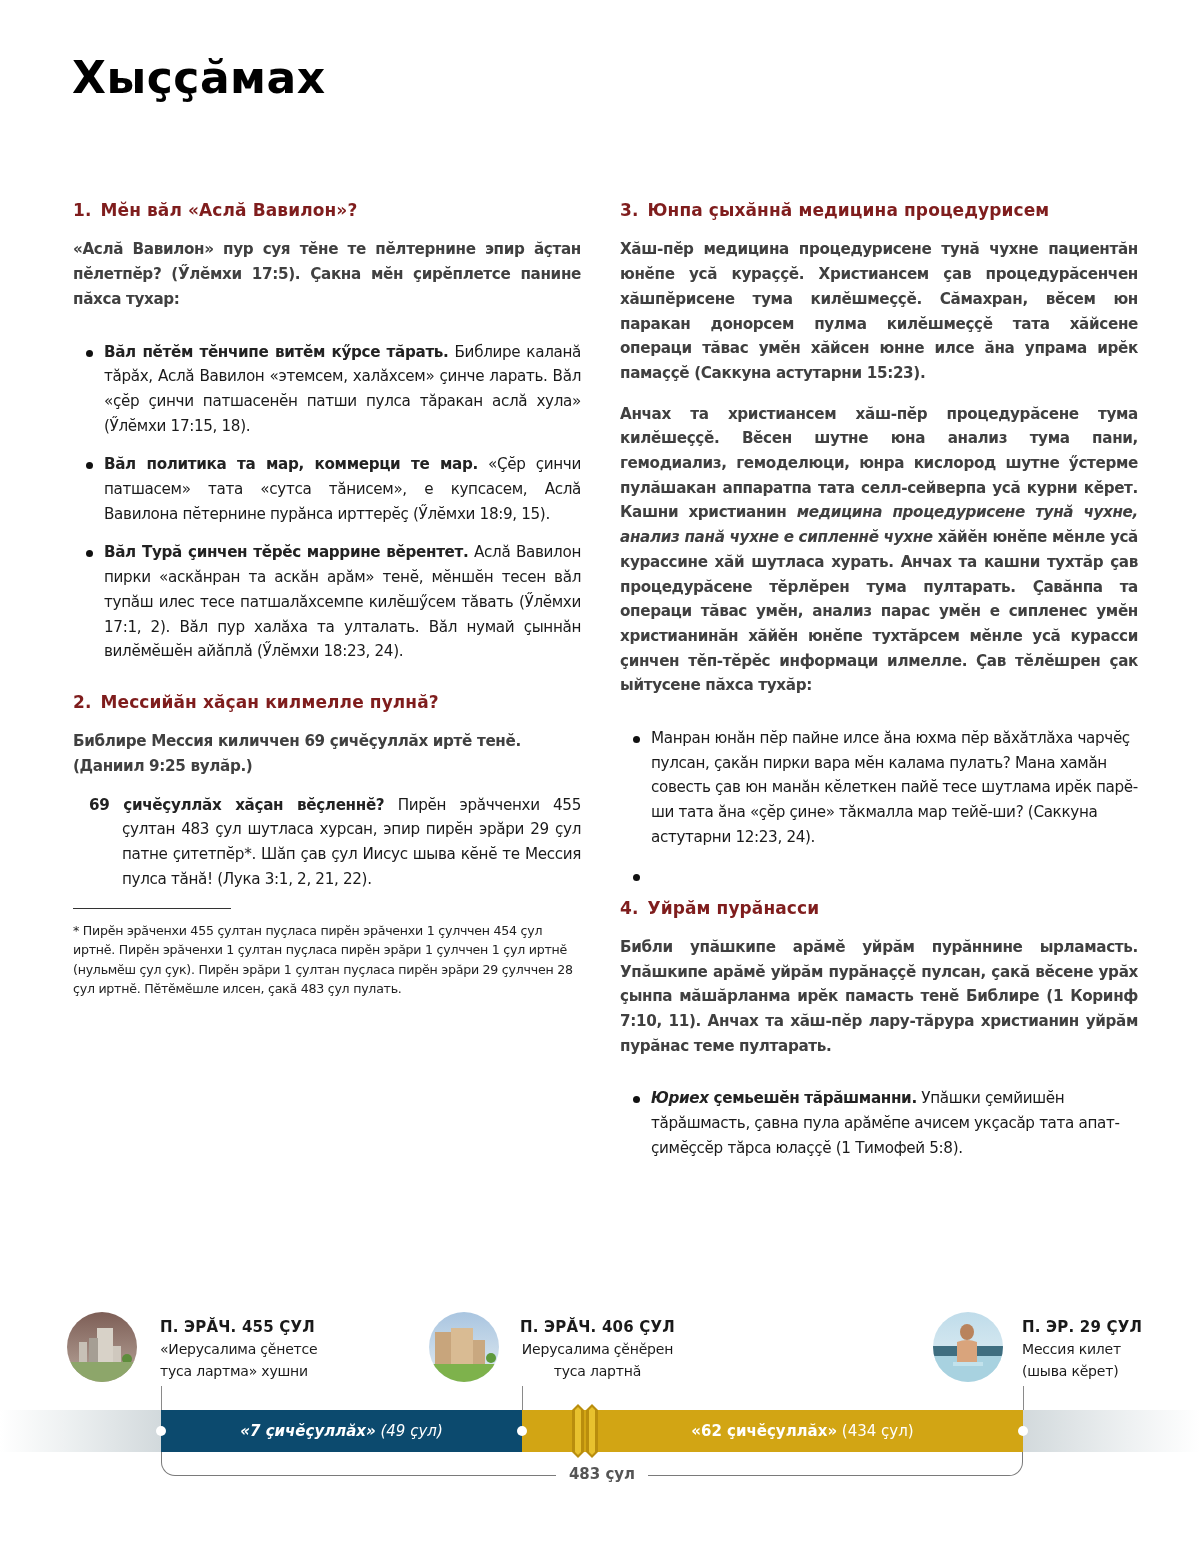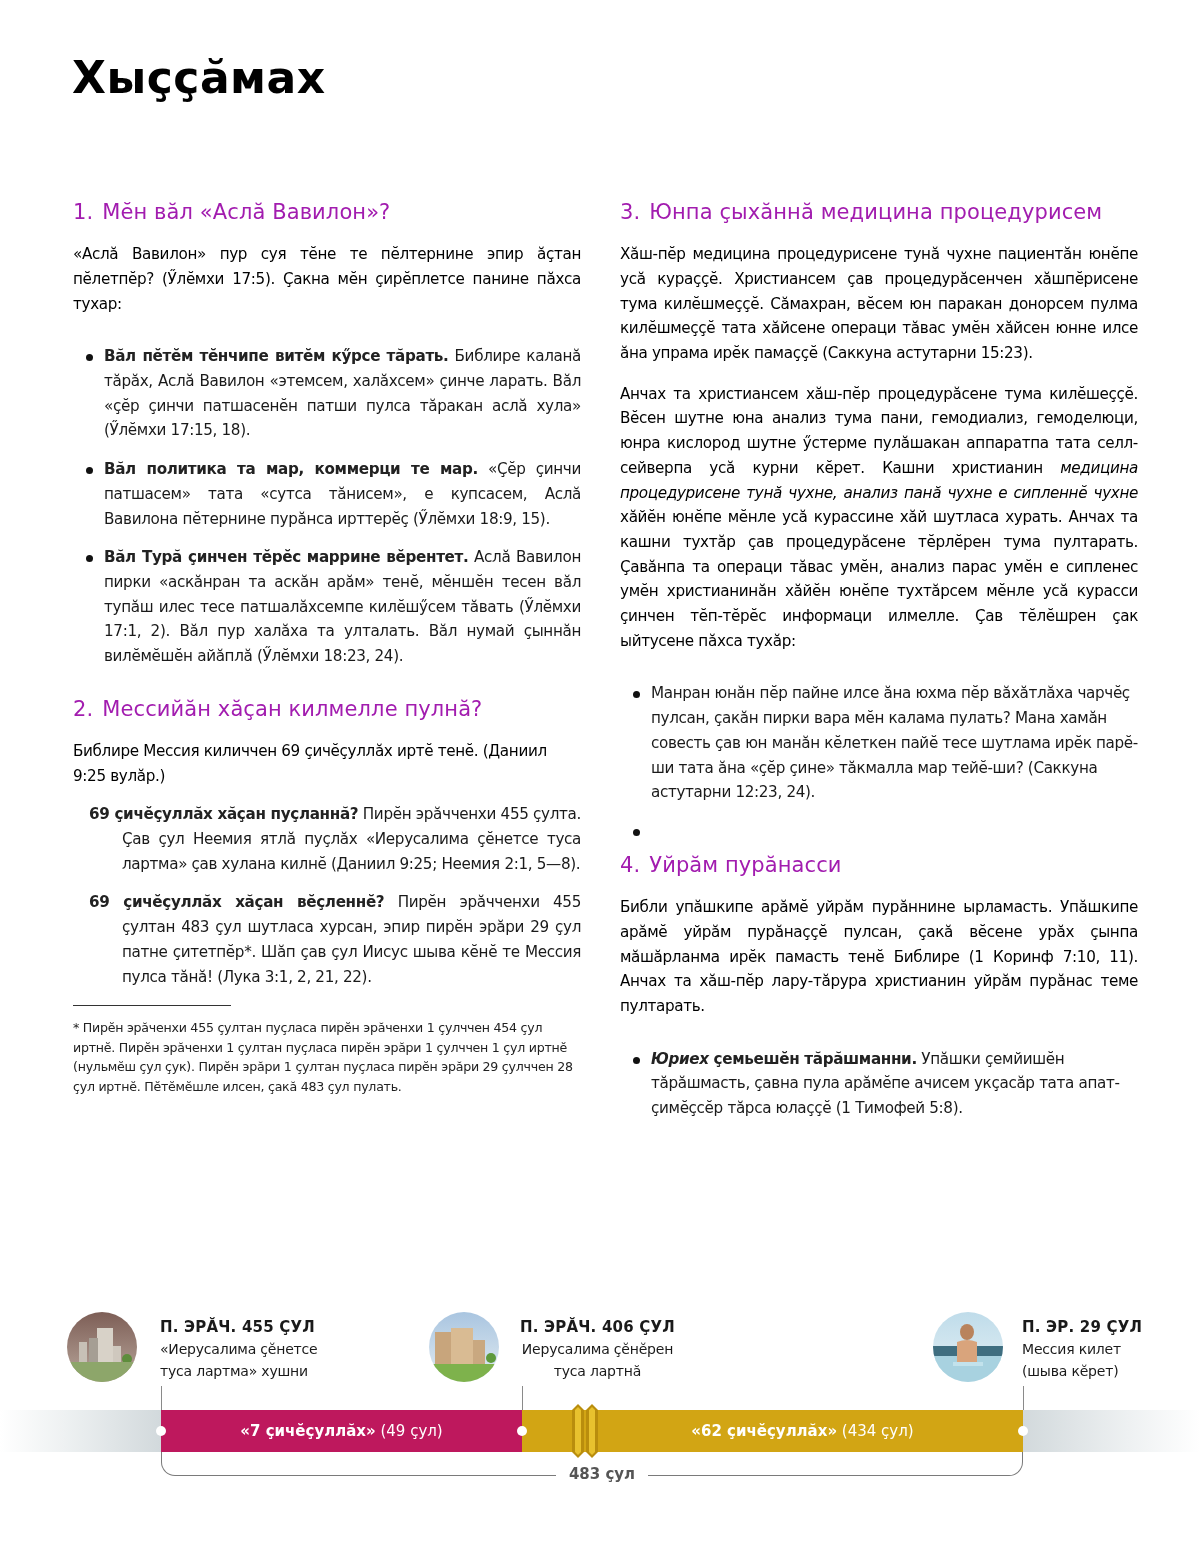--- a/index.html
+++ b/index.html
@@ -5,24 +5,24 @@
   * { box-sizing: border-box; margin: 0; padding: 0; }
   html, body { width: 1200px; height: 1543px; background: #ffffff; }
   body { position: relative; font-family: "DejaVu Sans", "Liberation Sans", sans-serif; color: #1a1a1a; overflow: hidden; }
 
   .page-title { position: absolute; left: 72px; top: 52px; font-size: 44px; font-weight: 700; letter-spacing: 0.5px; color: #000; }
 
   .col { position: absolute; top: 200px; }
   .col-left { left: 73px; width: 508px; }
   .col-right { left: 620px; width: 518px; }
 
-  .sec-heading { font-size: 21px; font-weight: 400; color: #a21caf; margin-bottom: 17px; line-height: 1.2; letter-spacing: 0.1px; }
+  .sec-heading { font-size: 17px; font-weight: 700; color: #7f1d1d; margin-bottom: 17px; line-height: 1.2; letter-spacing: 0.1px; }
   .sec-heading .num { margin-right: 9px; }
 
-  p.body { font-size: 15.2px; line-height: 24.7px; text-align: justify; color: #000000; letter-spacing: -0.35px; }
+  p.body { font-size: 15.2px; line-height: 24.7px; text-align: justify; color: #404040; letter-spacing: -0.35px; font-weight: bold; }
   p.body + p.body { margin-top: 16px; }
 
   ul.bullets { list-style: none; margin-top: 28px; }
   ul.bullets li { position: relative; padding-left: 31px; font-size: 15.2px; line-height: 24.7px; text-align: justify; letter-spacing: -0.35px; }
   ul.bullets li + li { margin-top: 14px; }
   ul.bullets li .dot { position: absolute; left: 13px; top: 10px; width: 7px; height: 7px; border-radius: 50%; background: #111; }
   .col-right ul.bullets li { padding-left: 31px; }
   .col-right ul.bullets li .dot { left: 13px; }
 
   b.lead { font-weight: 700; color: #222; }
@@ -40,21 +40,21 @@
   
   .timeline { position: absolute; left: 0; top: 1300px; width: 1200px; height: 200px; }
   .tl-thumb { position: absolute; width: 70px; height: 70px; border-radius: 50%; overflow: hidden; }
   .tl-label { position: absolute; font-size: 14px; line-height: 22px; color: #1a1a1a; }
   .tl-label .tl-date { font-weight: 700; font-size: 15px; letter-spacing: 0.2px; display: block; }
   .tl-label .tl-desc { display: block; letter-spacing: -0.2px; }
   .tl-tick { position: absolute; width: 1px; height: 24px; background: #8a8a8a; }
 
   .tl-bar { position: absolute; top: 110px; height: 42px; }
   .tl-fade-left { left: 0; width: 161px; background: linear-gradient(to right, #ffffff 0%, #eef1f2 40%, #d2d9dc 100%); }
-  .tl-grey { left: 161px; width: 361px; background: #be185d; }
+  .tl-grey { left: 161px; width: 361px; background: #0c4a6e; font-style: italic; }
   .tl-gold { left: 522px; width: 501px; background: #d2a514; }
   .tl-fade-right { left: 1023px; width: 177px; background: linear-gradient(to right, #d2d9dc 0%, #eef1f2 60%, #ffffff 100%); }
   .tl-bar-text { position: absolute; top: 0; left: 0; right: 0; height: 42px; line-height: 42px; text-align: center; color: #fff; font-size: 15px; }
   .tl-bar-text b { font-weight: 700; }
   .tl-node { position: absolute; top: 126px; width: 10px; height: 10px; border-radius: 50%; background: #ffffff; }
 
   .tl-break { position: absolute; left: 572px; top: 104px; width: 26px; height: 54px; }
 
   .tl-bracket { position: absolute; left: 161px; top: 152px; width: 862px; height: 24px; border: 1.5px solid #7a7a7a; border-top: none; border-radius: 0 0 14px 14px; }
   .tl-total { position: absolute; left: 556px; top: 163px; width: 92px; text-align: center; background: #fff; font-size: 15px; font-weight: 700; color: #555; line-height: 22px; }
@@ -75,21 +75,20 @@
       <li><span class="dot"></span><b class="lead">Вӑл Турӑ ҫинчен тӗрӗс маррине вӗрентет.</b><span> Аслӑ Вавилон пирки «аскӑнран та аскӑн арӑм» тенӗ, мӗншӗн тесен вӑл тупӑш илес тесе патшалӑхсемпе килӗшӳсем тӑвать (Ӳлӗмхи 17:1, 2). Вӑл пур халӑха та улталать. Вӑл нумай ҫыннӑн вилӗмӗшӗн айӑплӑ (Ӳлӗмхи 18:23, 24).</span></li>
     </ul>
   </section>
 
   <div class="gap-sec"></div>
 
   <section>
     <h2 class="sec-heading"><span class="num">2.</span><span>Мессийӑн хӑҫан килмелле пулнӑ?</span></h2>
     <p class="body" style="text-align:left">Библире Мессия киличчен 69 ҫичӗҫуллӑх иртӗ тенӗ. (Даниил 9:25 вулӑр.)</p>
     <div class="qa">
-      <div class="qa-item"><b class="lead">69 ҫичӗҫуллӑх хӑҫан пуҫланнӑ?</b><span> Пирӗн эрӑчченхи 455 ҫулта. Ҫав ҫул Неемия ятлӑ пуҫлӑх «Иерусалима ҫӗнетсе туса лартма» ҫав хулана килнӗ (Даниил 9:25; Неемия 2:1, 5—8).</span></div>
       <div class="qa-item"><b class="lead">69 ҫичӗҫуллӑх хӑҫан вӗҫленнӗ?</b><span> Пирӗн эрӑчченхи 455 ҫултан 483 ҫул шутласа хурсан, эпир пирӗн эрӑри 29 ҫул патне ҫитетпӗр*. Шӑп ҫав ҫул Иисус шыва кӗнӗ те Мессия пулса тӑнӑ! (Лука 3:1, 2, 21, 22).</span></div>
     </div>
     <div class="footnote-rule"></div>
     <p class="footnote">* Пирӗн эрӑченхи 455 ҫултан пуҫласа пирӗн эрӑченхи 1 ҫулччен 454 ҫул иртнӗ. Пирӗн эрӑченхи 1 ҫултан пуҫласа пирӗн эрӑри 1 ҫулччен 1 ҫул иртнӗ (нульмӗш ҫул ҫук). Пирӗн эрӑри 1 ҫултан пуҫласа пирӗн эрӑри 29 ҫулччен 28 ҫул иртнӗ. Пӗтӗмӗшле илсен, ҫакӑ 483 ҫул пулать.</p>
   </section>
 </div>
 
 <div class="col col-right">
 
   <section>

